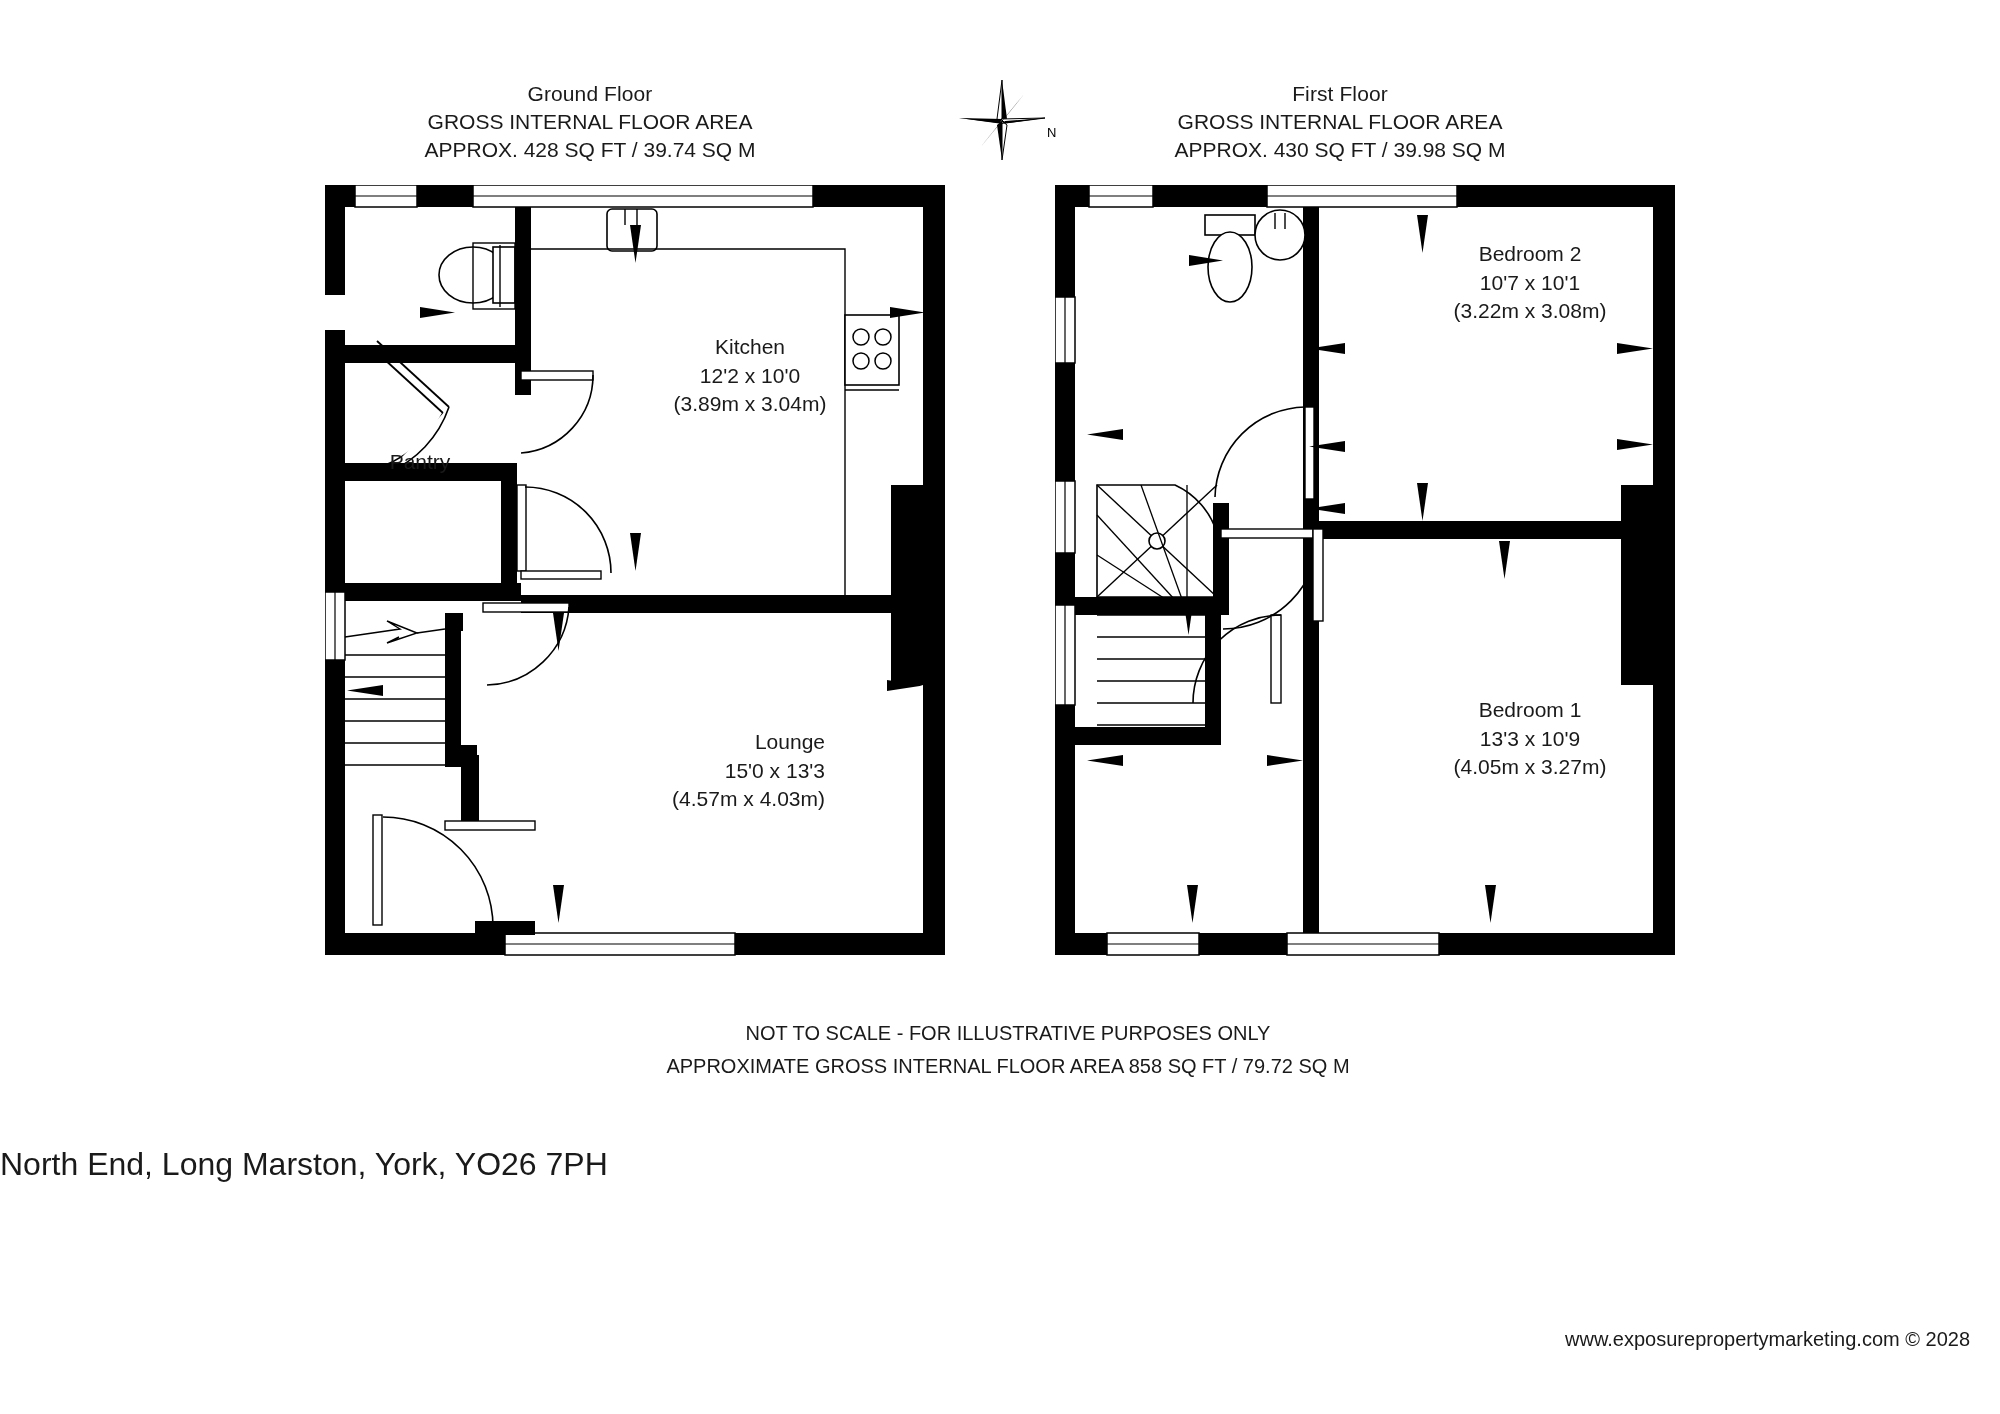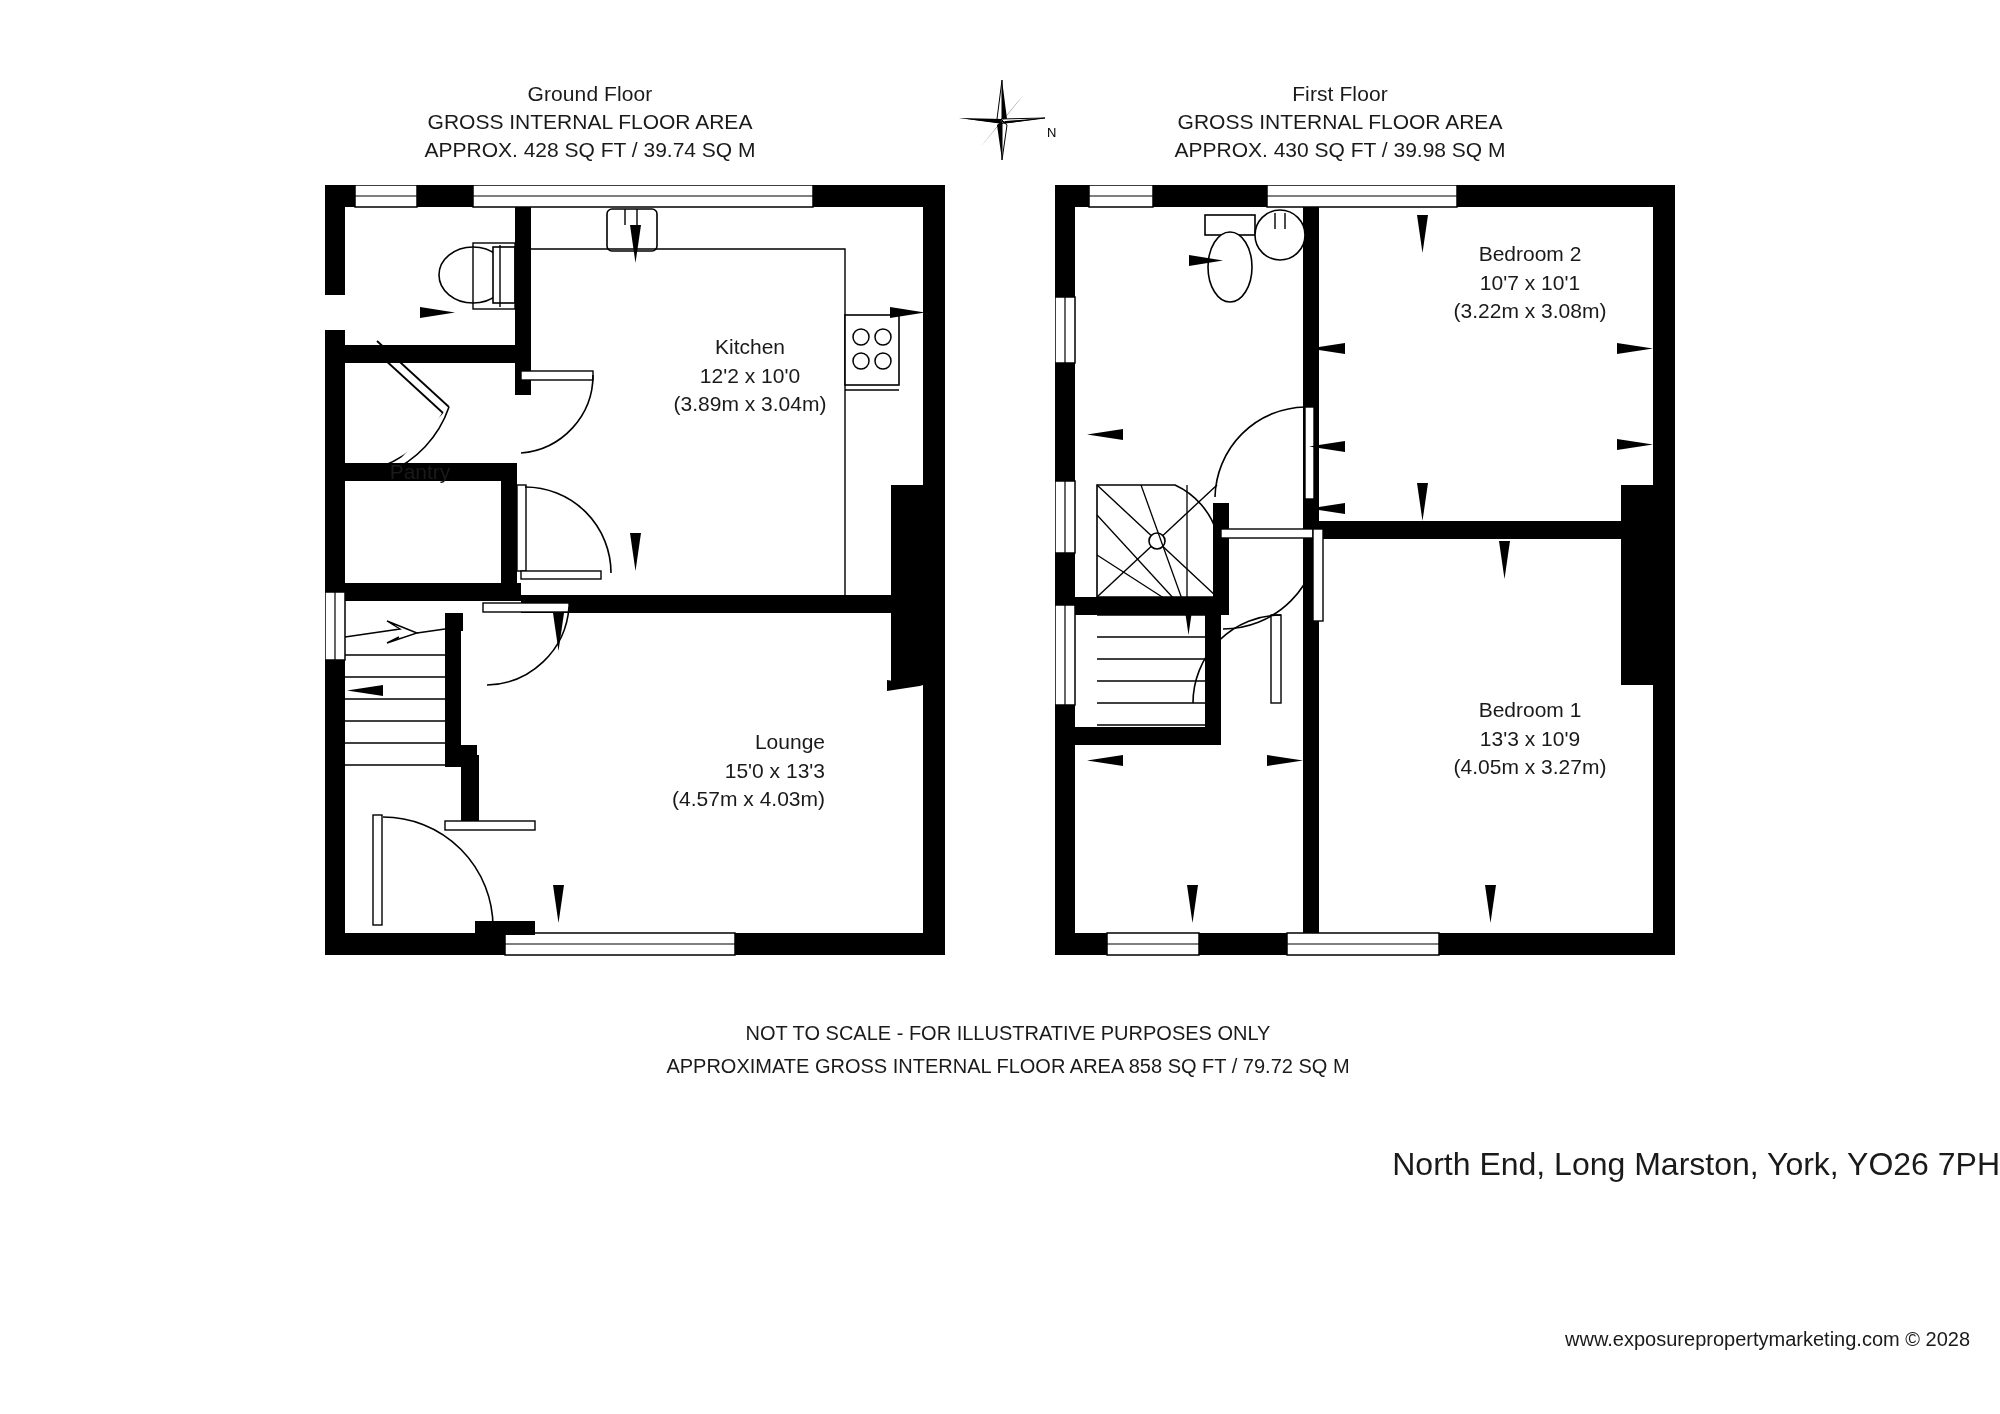--- a/index.html
+++ b/index.html
@@ -80,21 +80,21 @@
   }
   #foot-l1 { top: 1022px; font-size: 20px; }
   #foot-l2 { top: 1055px; font-size: 20px; }
   #foot-l3 { top: 1088px; font-size: 20px; }
 
   #address {
     position: absolute;
     left: 0;
     width: 2000px;
     top: 1146px;
-    text-align: right;
+    text-align: left;
     font-size: 32px;
   }
 
   #credit {
     position: absolute;
     right: 30px;
     top: 1328px;
     font-size: 20px;
     text-align: right;
   }
@@ -243,21 +243,21 @@
       <polygon points="228,700 239,700 233.5,738" fill="#000"></polygon>
     </g>
   </svg>
 
   <div class="room-label" id="lbl-kitchen" style="left:620px; top:333px; width:260px;">
     <span class="rname">Kitchen</span>
     <span class="rimp">12'2 x 10'0</span>
     <span class="rmet">(3.89m x 3.04m)</span>
   </div>
 
-  <div class="room-label" id="lbl-pantry" style="left:340px; top:458px; width:160px;">
+  <div class="room-label" id="lbl-pantry" style="left:340px; top:448px; width:160px;">
     <span class="rname">Pantry</span>
   </div>
 
   <div class="room-label" id="lbl-lounge" style="left:565px; top:728px; width:260px;text-align:right;">
     <span class="rname">Lounge</span>
     <span class="rimp">15'0 x 13'3</span>
     <span class="rmet">(4.57m x 4.03m)</span>
   </div>
 
   <svg id="ff-plan" class="plan" viewBox="0 0 640 800">

